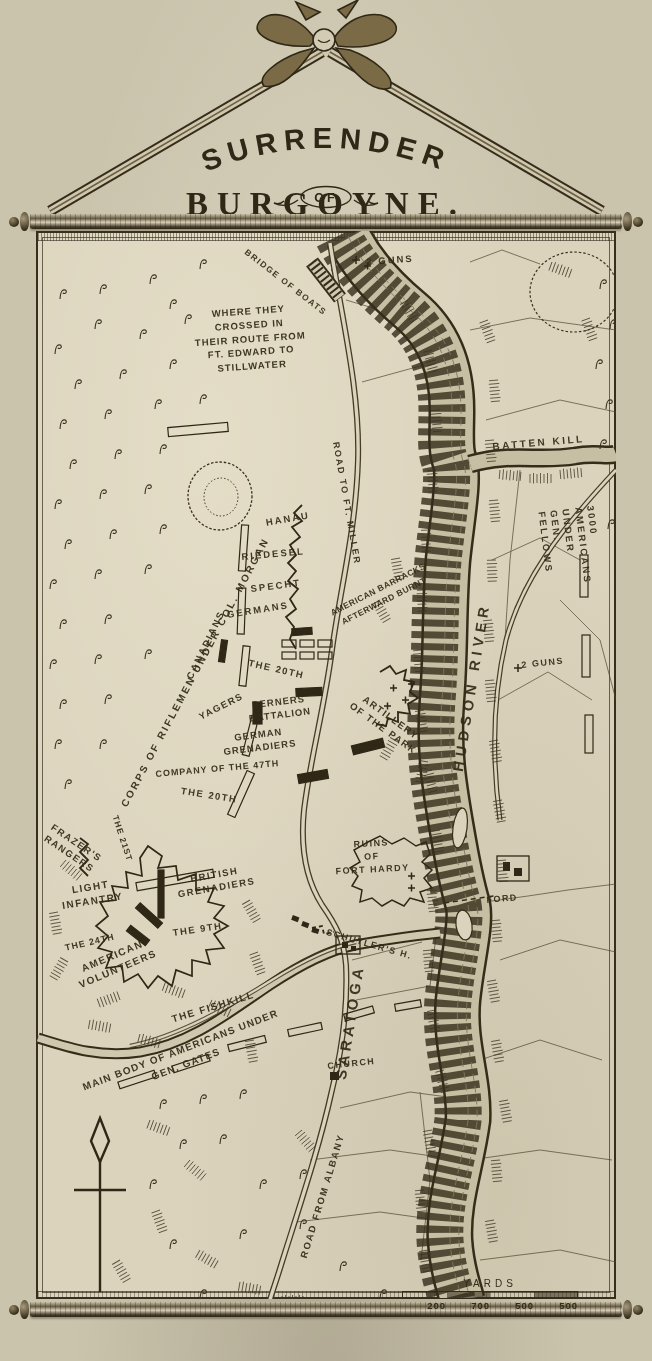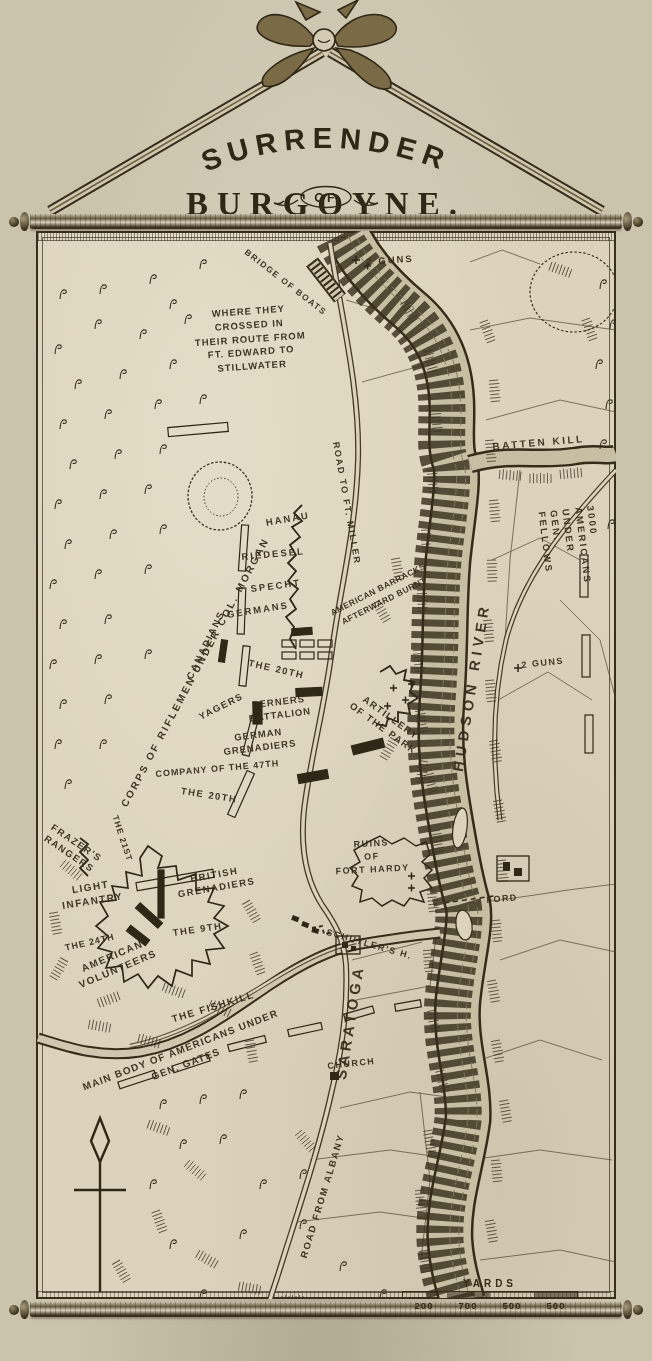--- a/index.html
+++ b/index.html
@@ -40,26 +40,26 @@
   #roller-bottom{top:1302px}
   .knob{position:absolute;width:9px;height:19px;border-radius:45%;
     background:radial-gradient(circle at 35% 35%, #a79b7e, #473d28 70%, #241d0e)}
   .kball{position:absolute;width:10px;height:10px;border-radius:50%;
     background:radial-gradient(circle at 35% 30%, #93876a, #33290f 75%)}
   .k-tl{left:20px;top:212px}.k-tr{left:623px;top:212px}
   .b-tl{left:9px;top:217px}.b-tr{left:633px;top:217px}
   .k-bl{left:20px;top:1300px}.k-br{left:623px;top:1300px}
   .b-bl{left:9px;top:1305px}.b-br{left:633px;top:1305px}
   .scalebar{position:absolute;left:402px;top:1278px;width:176px;text-align:center;color:#342c19}
-  .scalebar .sb-title{font-size:10px;font-weight:700;letter-spacing:4px}
+  .scalebar .sb-title{font-size:10px;font-weight:400;letter-spacing:4px}
   .sb-bar{margin-top:2px;height:6px;border:1.4px solid #342c19;display:flex}
   .sb-seg{flex:1}
   .sb-seg.f{background:rgba(52,44,25,.55)}
   .sb-ticks{display:flex;margin-top:1px;font-size:9.5px;font-weight:700;letter-spacing:1px}
-  .sb-ticks span{width:25%;text-align:center}
+  .sb-ticks span{width:25%;text-align:right}
 </style>
 </head>
 <body>
 
 <svg id="deco-svg" width="652" height="232" viewBox="0 0 652 232">
   <g>
     <line x1="322" y1="52" x2="50" y2="211" stroke="#352d1a" stroke-width="11"></line>
     <line x1="322" y1="52" x2="50" y2="211" stroke="#cfc7ae" stroke-width="7"></line>
     <line x1="322" y1="52" x2="50" y2="211" stroke="#6b5f44" stroke-width="1.6"></line>
     <line x1="330" y1="52" x2="602" y2="211" stroke="#352d1a" stroke-width="11"></line>

